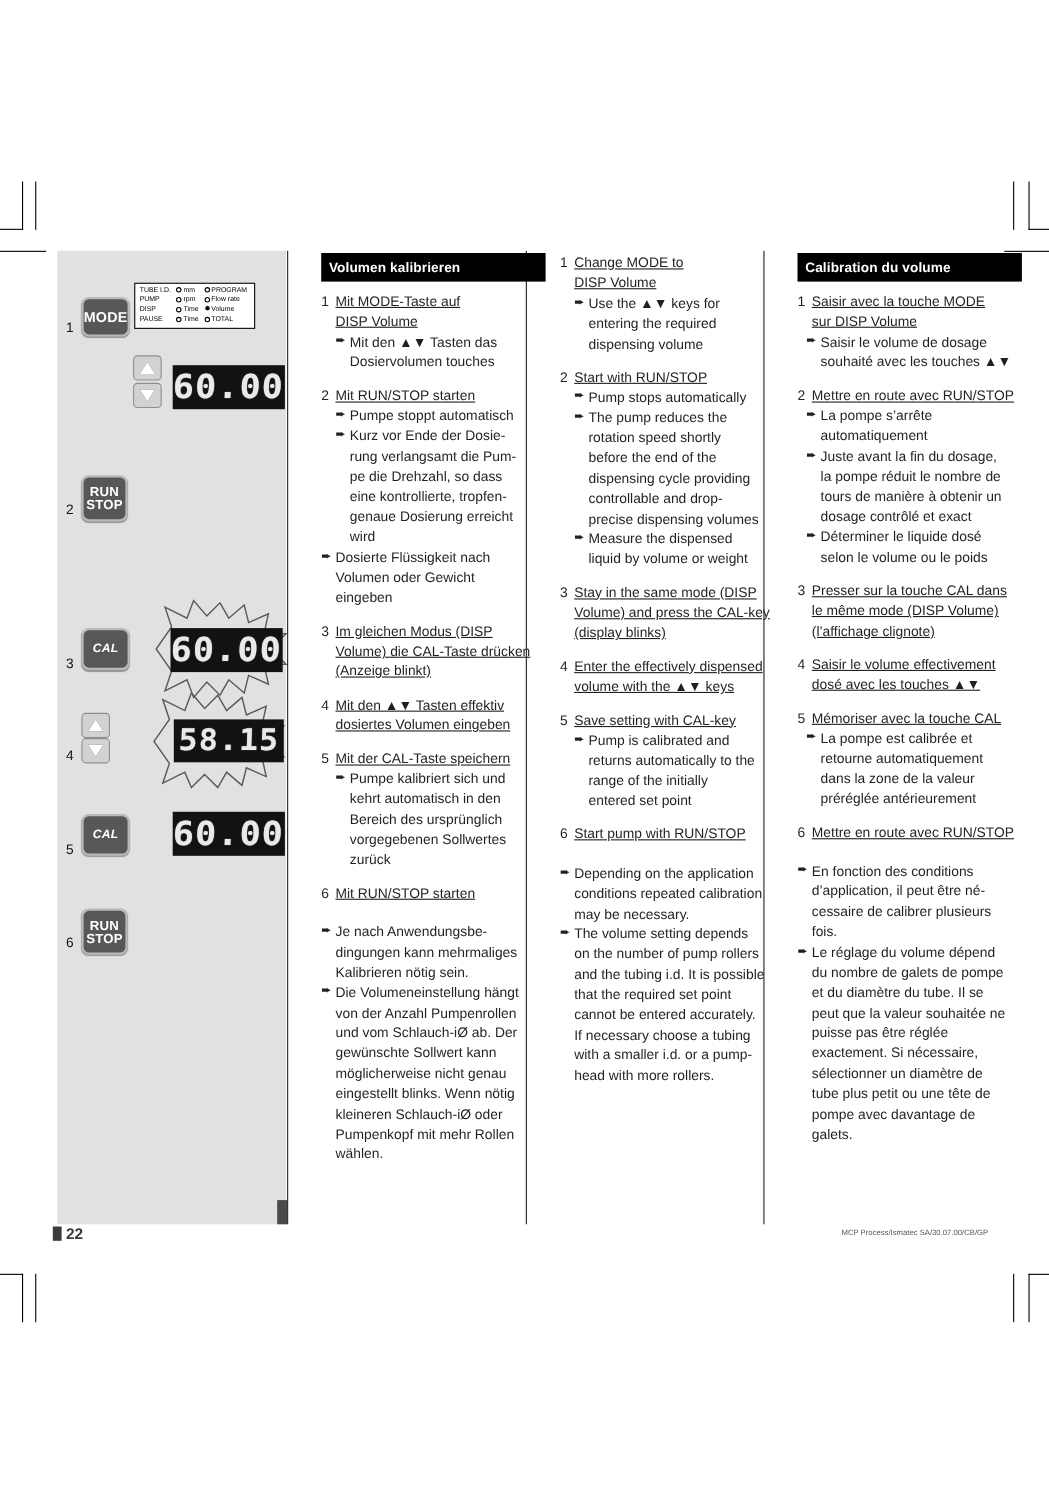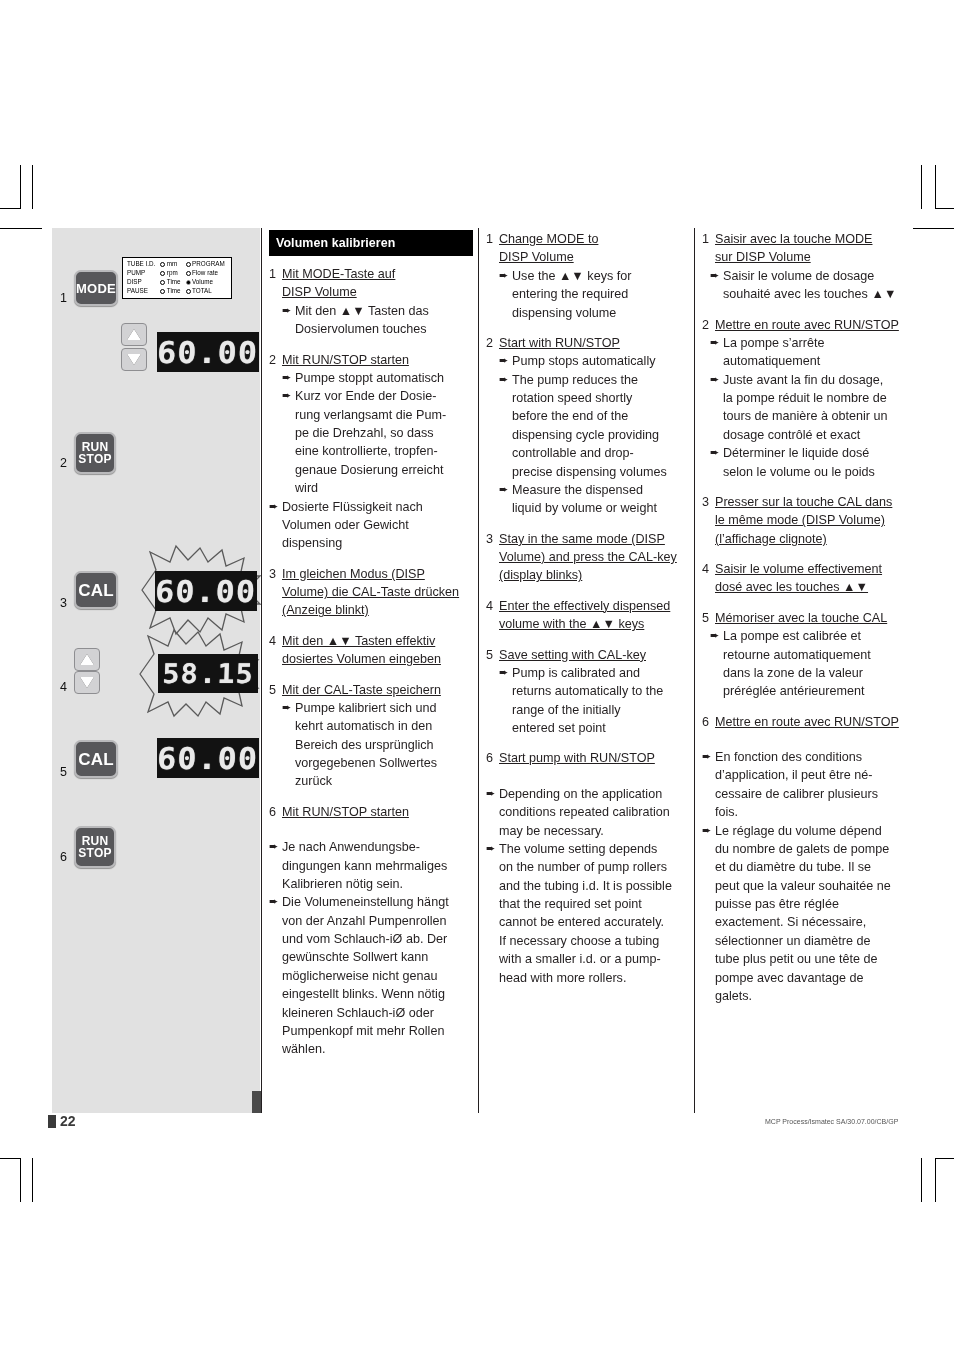--- a/index.html
+++ b/index.html
@@ -42,21 +42,21 @@
     display:flex;
     align-items:center;
     justify-content:center;
     text-align:center;
     font-weight:bold;
     letter-spacing:.2px;
     line-height:1.0;
   }
   .key.mode{width:40px;height:32px;font-size:13px;}
   .key.runstop{width:38px;height:38px;font-size:12px;}
-  .key.cal{width:40px;height:34px;font-size:17px;}
+  .key.cal{width:40px;height:34px;font-size:11px;font-style:italic;}
   .key .two{display:block;}
 
   .arrowkey{
     position:absolute;
     width:24px;height:21px;
     background:#d2d2d4;
     border:1.5px solid #8e8e91;
     border-radius:4px;
     display:flex;align-items:center;justify-content:center;
   }
@@ -103,20 +103,21 @@
   .blink-wrap svg{position:absolute;left:0;top:0;overflow:visible;}
 
   
   .col{
     position:absolute;
     top:230px;
     width:198px;
     font-size:12.6px;
     line-height:1.46;
     color:#231f20;
+    margin-left:23px;
   }
   #col-de{left:269px;}
   #col-en{left:486px;}
   #col-fr{left:702px;}
 
   .col-head{
     background:#000;
     color:#fff;
     font-weight:bold;
     font-size:12.4px;
@@ -312,21 +313,21 @@
             <div>eine kontrollierte, tropfen-</div>
             <div>genaue Dosierung erreicht</div>
             <div>wird</div>
           </div>
         </div>
         <div class="sub flush">
           <div class="b arrow">➨</div>
           <div class="t">
             <div>Dosierte Flüssigkeit nach</div>
             <div>Volumen oder Gewicht</div>
-            <div>dispensing</div>
+            <div>eingeben</div>
           </div>
         </div>
         <div class="gap"></div>
         <div class="item">
           <div class="n">3</div>
           <div class="t">
             <div>Im gleichen Modus (DISP</div>
             <div>Volume) die CAL-Taste drücken</div>
             <div>(Anzeige blinkt)</div>
           </div>
@@ -496,20 +497,21 @@
             <div>cannot be entered accurately.</div>
             <div>If necessary choose a tubing</div>
             <div>with a smaller i.d. or a pump-</div>
             <div>head with more rollers.</div>
           </div>
         </div>
       </div>
   </div>
 
   <div class="col" id="col-fr">
+    <div class="col-head">Calibration du volume</div>
     <div class="col-body">
         <div class="item">
           <div class="n">1</div>
           <div class="t">
             <div>Saisir avec la touche MODE</div>
             <div>sur DISP Volume</div>
           </div>
         </div>
         <div class="sub" style="margin-left: 8px;">
           <div class="b arrow">➨</div>

